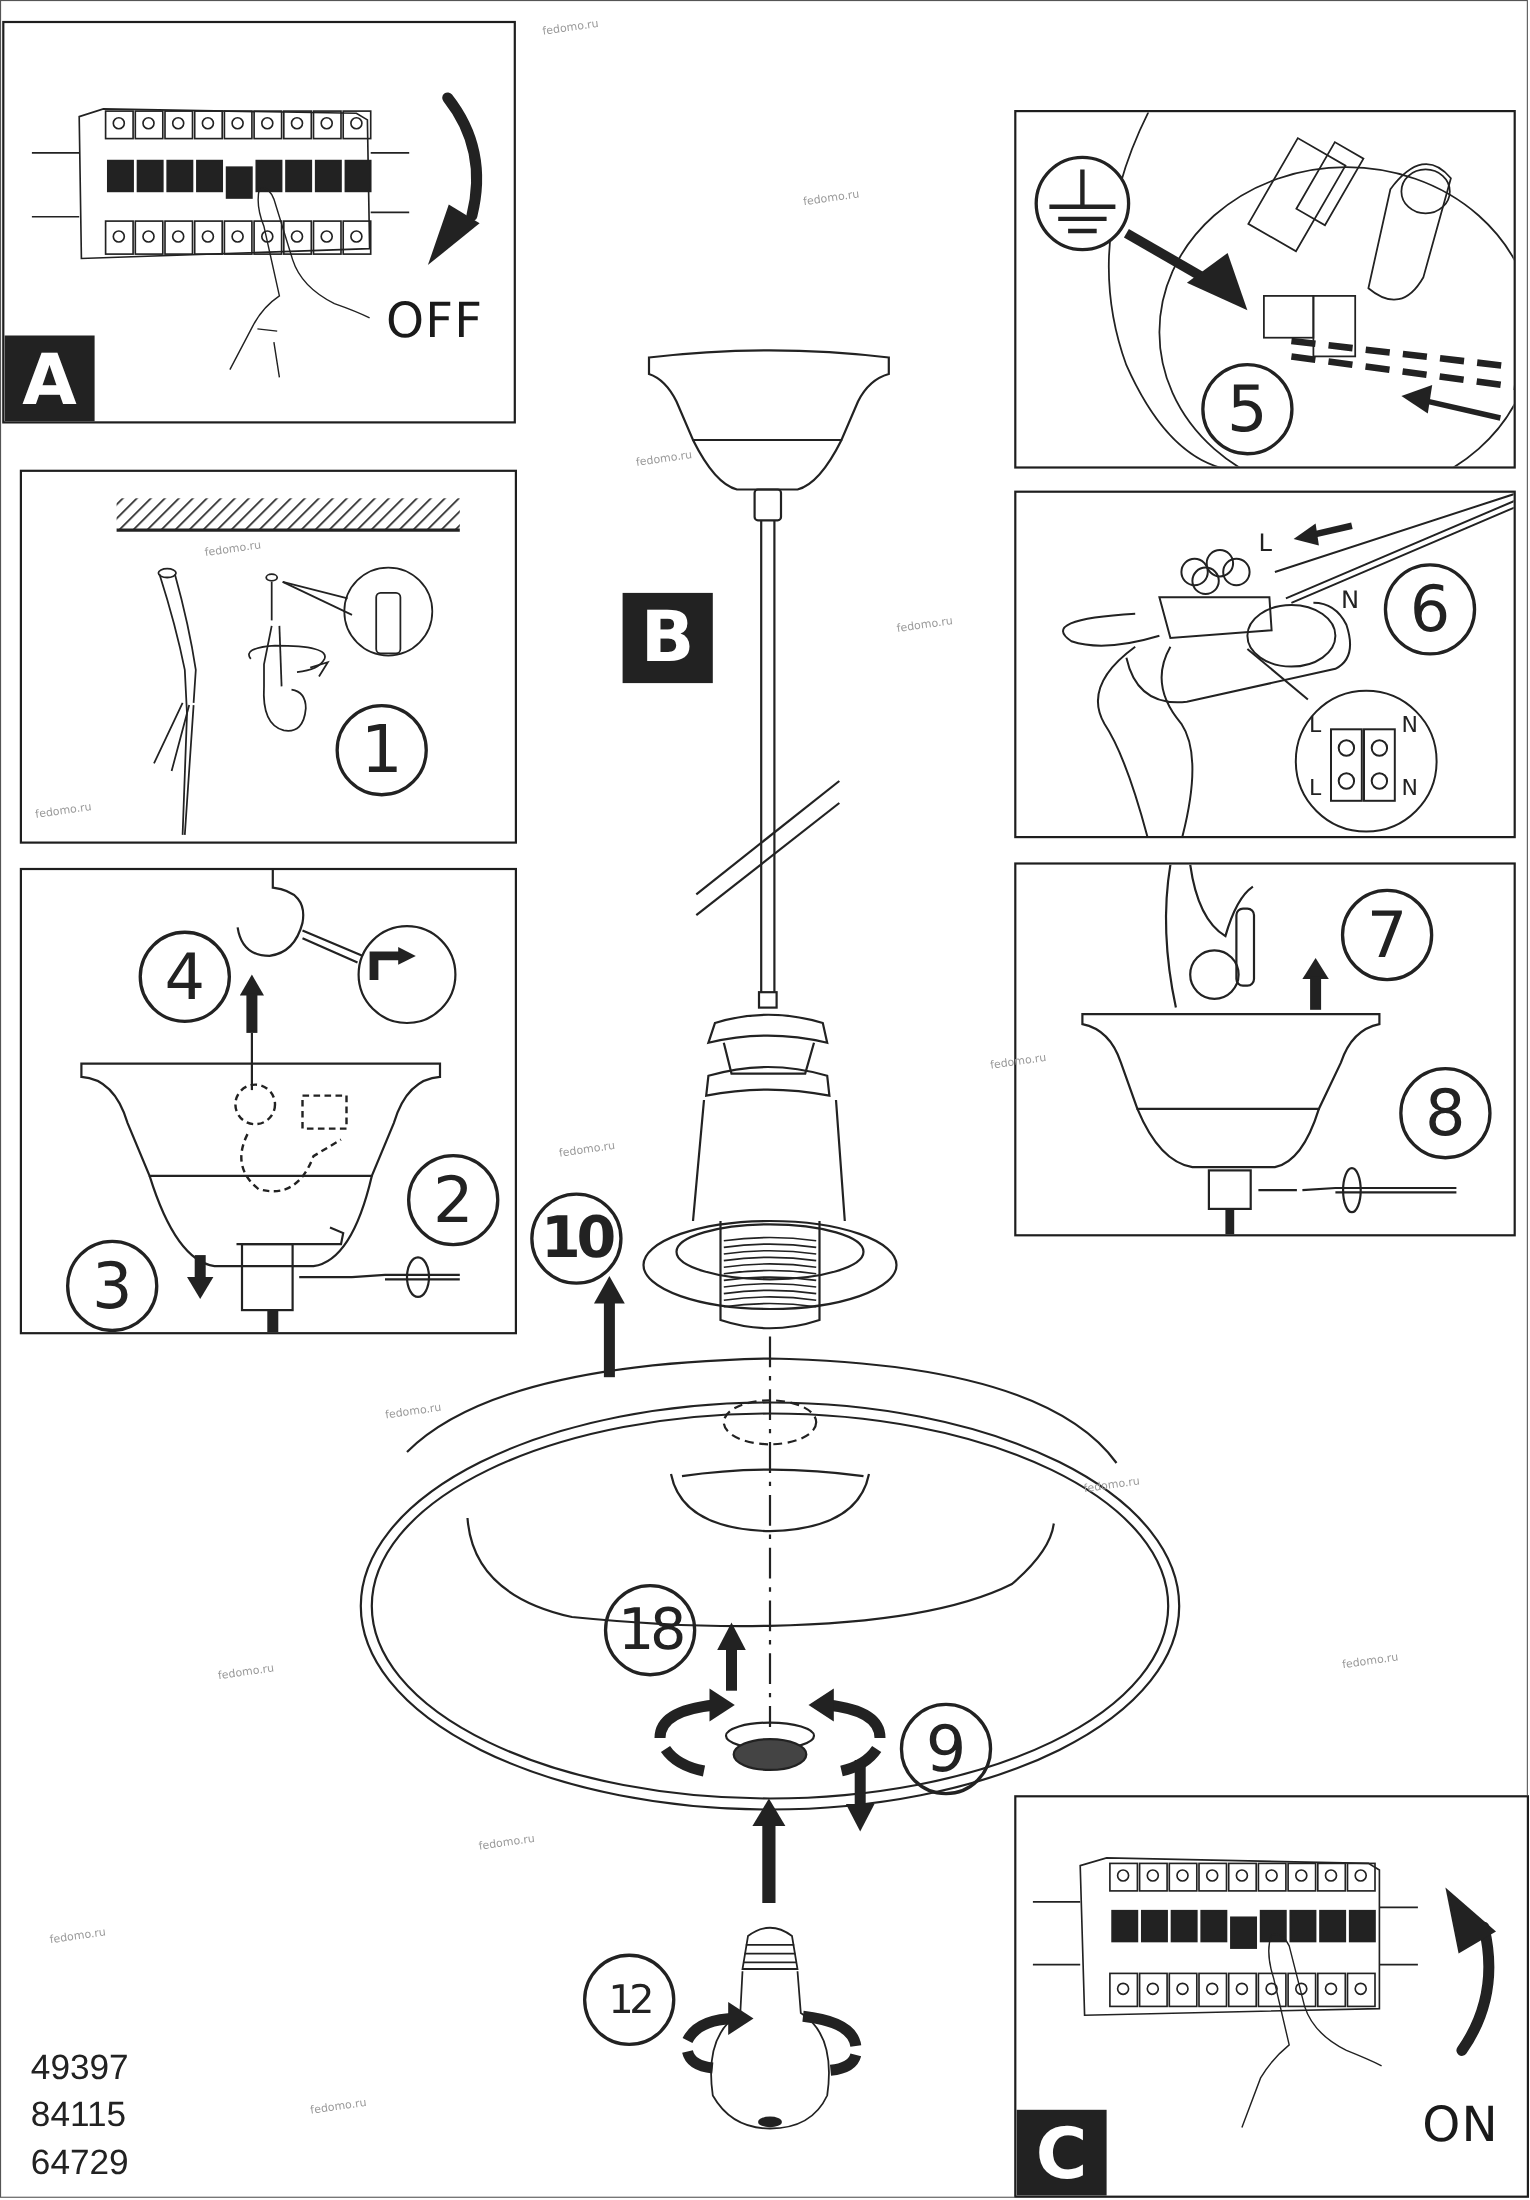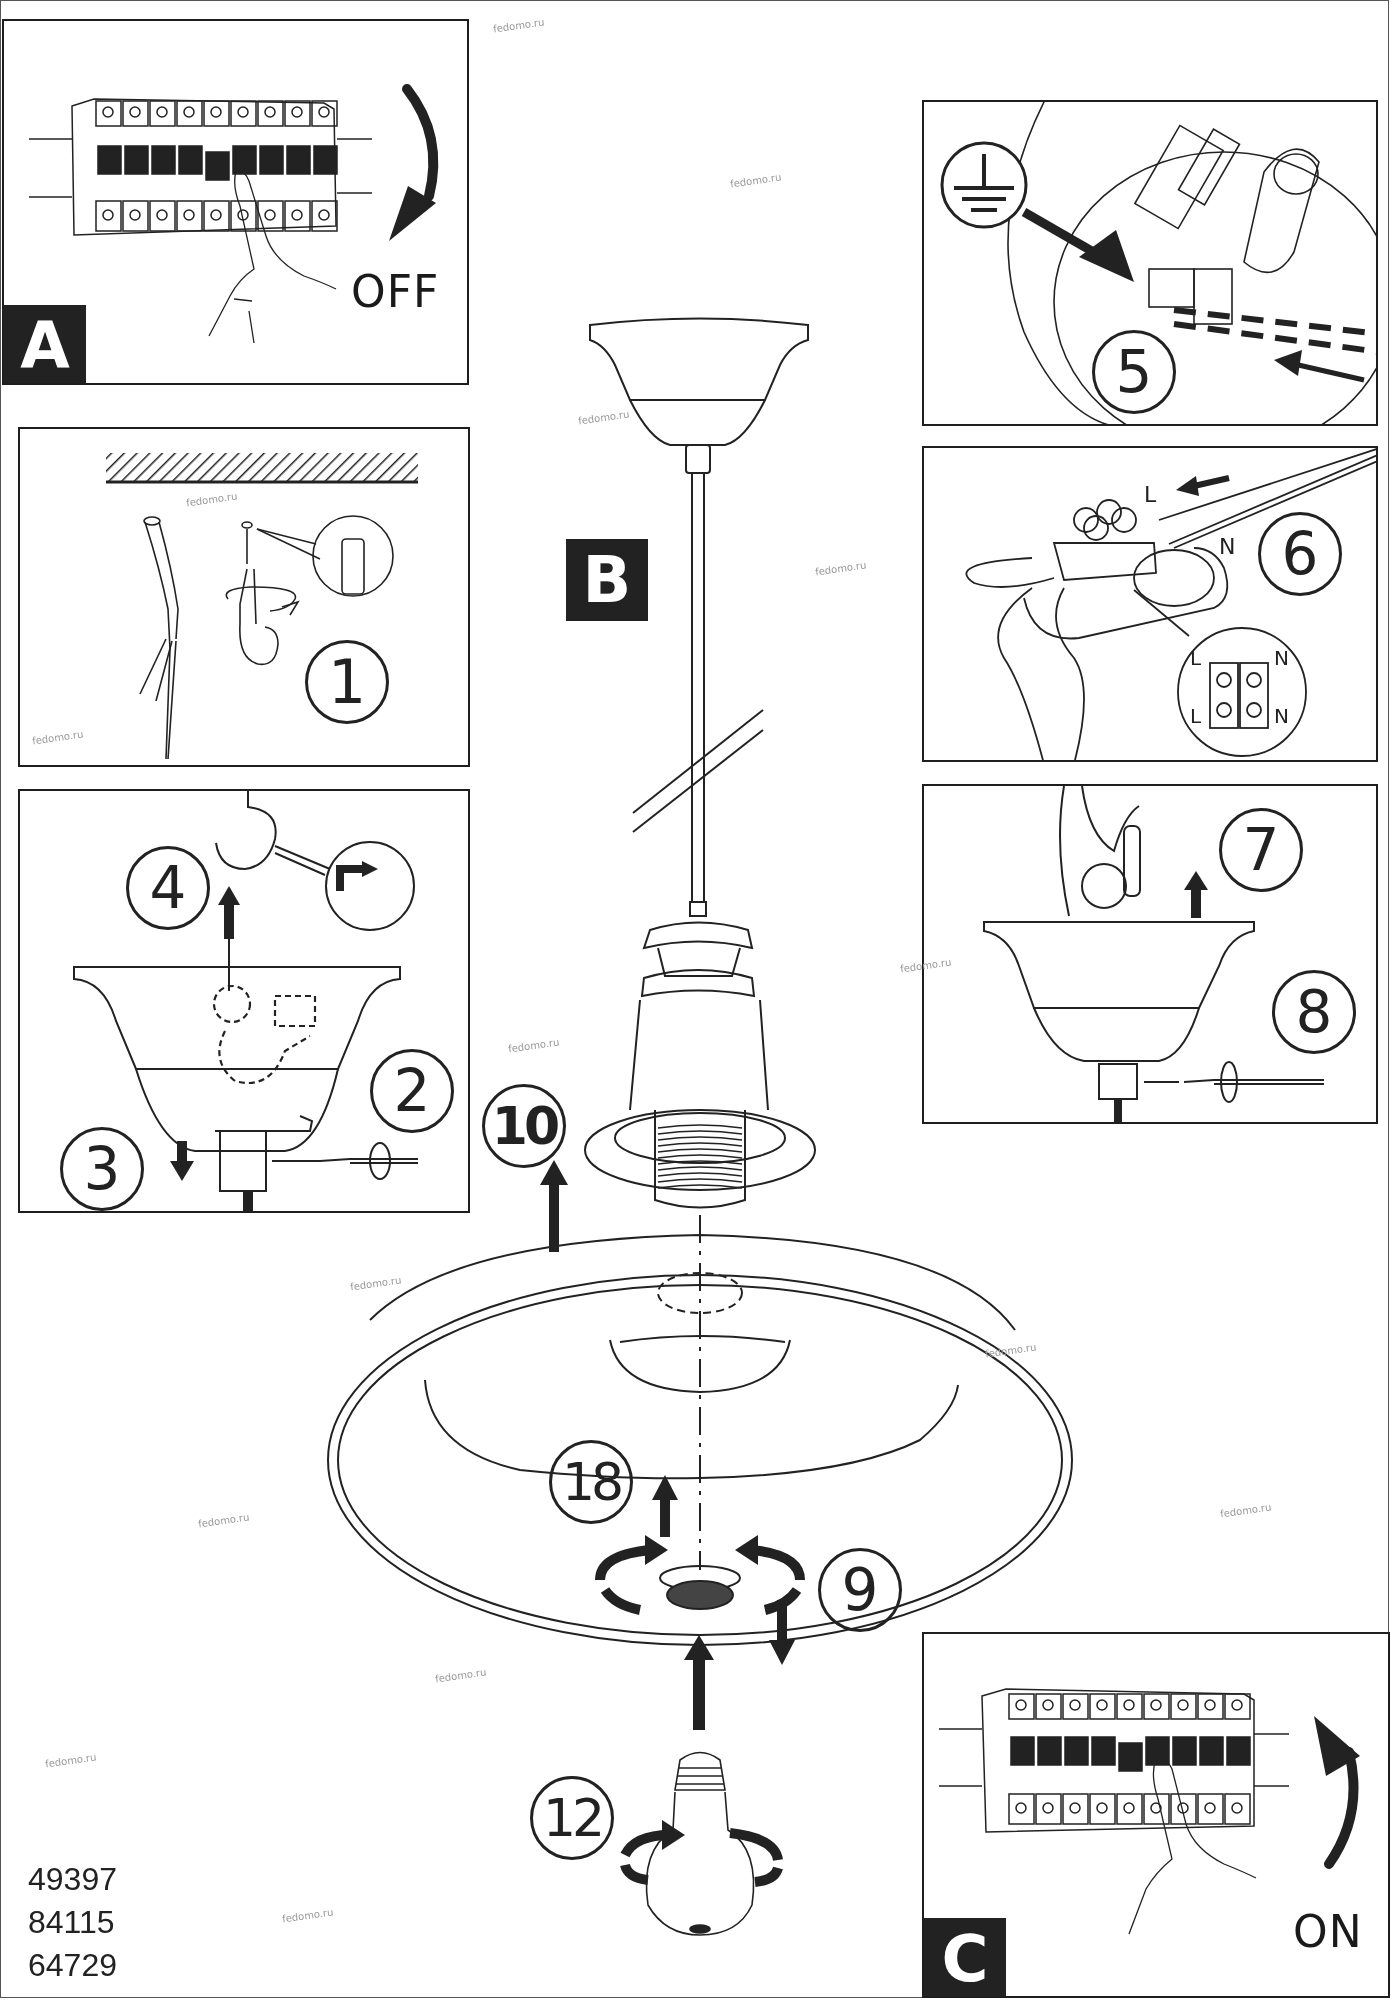--- a/index.html
+++ b/index.html
@@ -377,21 +377,21 @@
   <path d="M730 1833 Q775 1838 778 1860" stroke="#222" stroke-width="10" fill="none"></path>
   <path d="M625 1865 Q628 1878 648 1880" stroke="#222" stroke-width="10" fill="none"></path>
   <path d="M778 1868 Q775 1880 755 1882" stroke="#222" stroke-width="10" fill="none"></path>
 </svg>
 
 <div class="letter-badge" style="left:566px;top:539px;width:82px;height:82px;font-size:64px;">B</div>
 
 <div class="step-num" style="left:482px;top:1084px;width:84px;height:84px;font-size:52px;letter-spacing:-4px;font-weight:bold;">10</div>
 <div class="step-num" style="left:549px;top:1440px;width:84px;height:84px;font-size:52px;letter-spacing:-4px;">18</div>
 <div class="step-num" style="left:818px;top:1548px;width:84px;height:84px;font-size:58px;">9</div>
-<div class="step-num" style="left:530px;top:1776px;width:84px;height:84px;font-size:52px;letter-spacing:-4px;">12</div>
+<div class="step-num" style="left:530px;top:1776px;width:84px;height:84px;font-size:36px;letter-spacing:-4px;">12</div>
 
 <div class="model-list">
   <div>49397</div>
   <div>84115</div>
   <div>64729</div>
 </div>
 
 <div class="watermark" style="left:493px;top:20px;">fedomo.ru</div>
 <div class="watermark" style="left:730px;top:175px;">fedomo.ru</div>
 <div class="watermark" style="left:578px;top:412px;">fedomo.ru</div>

